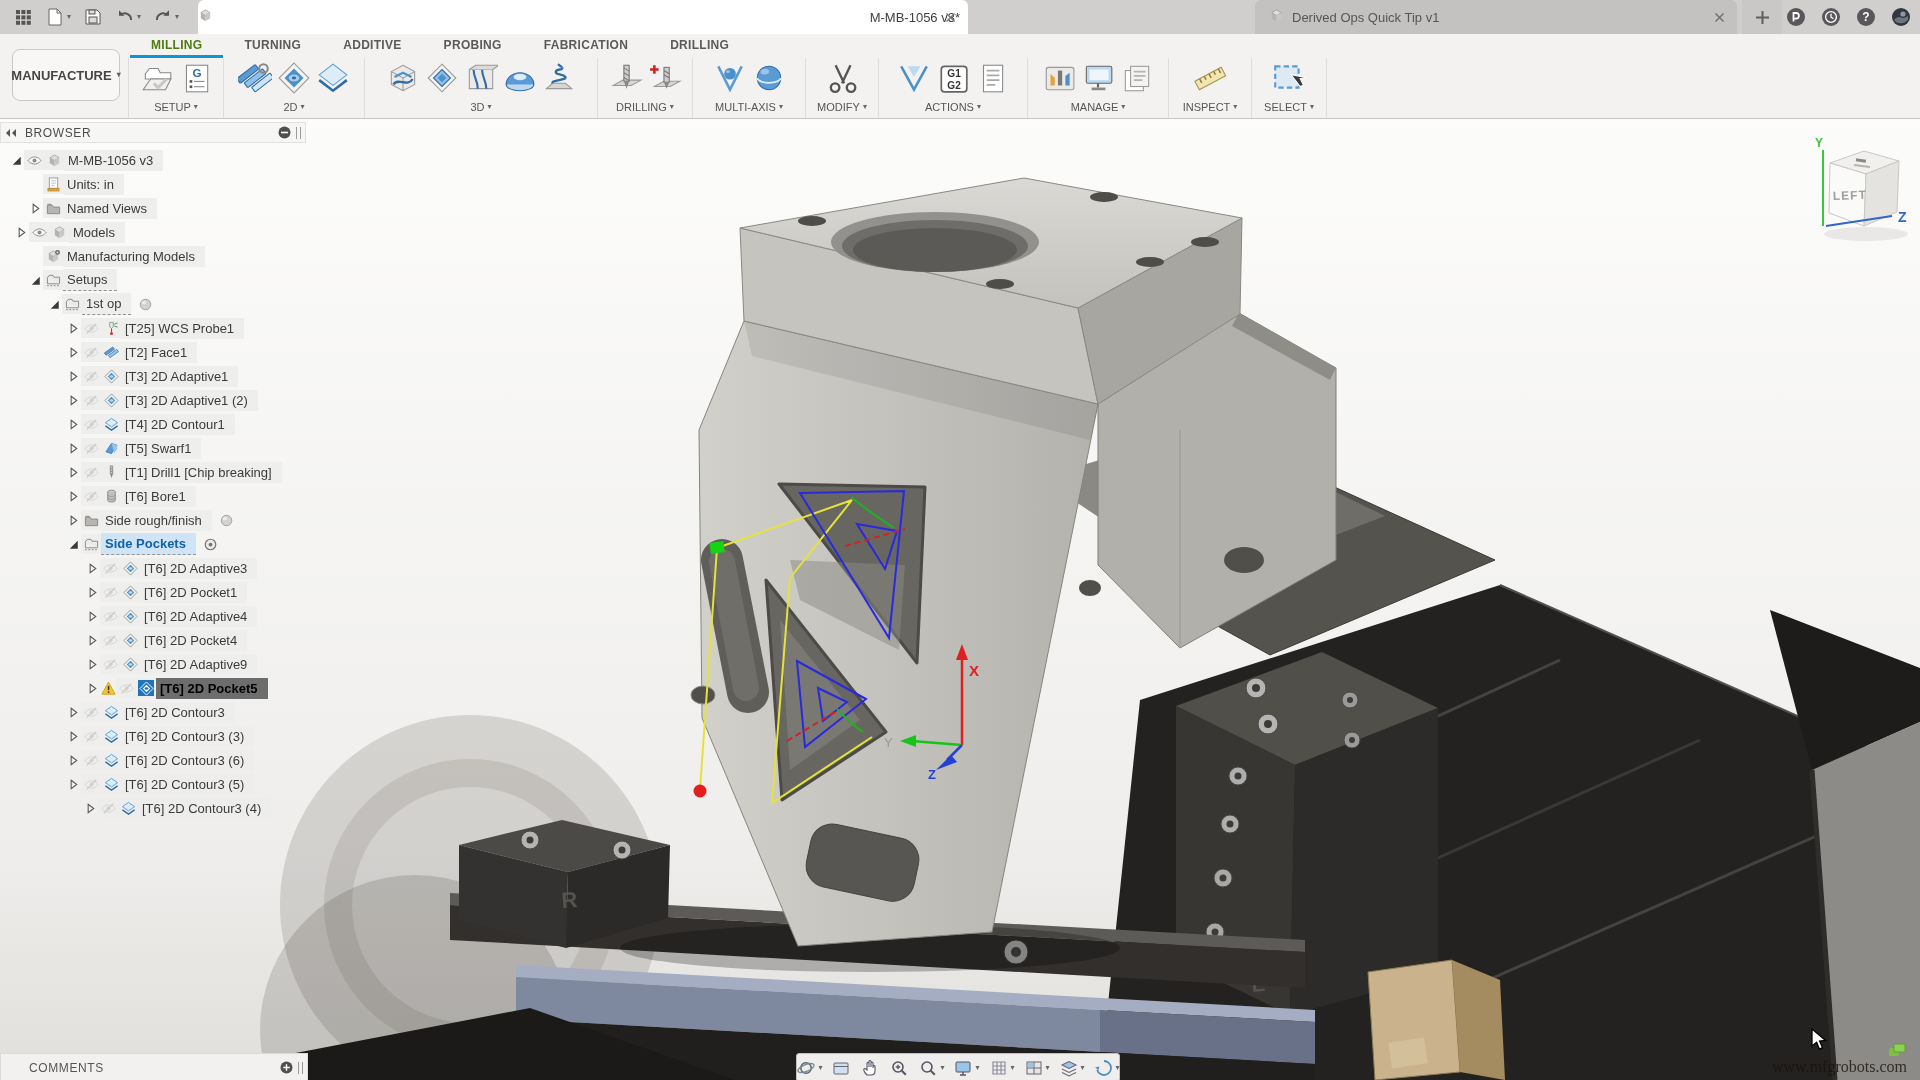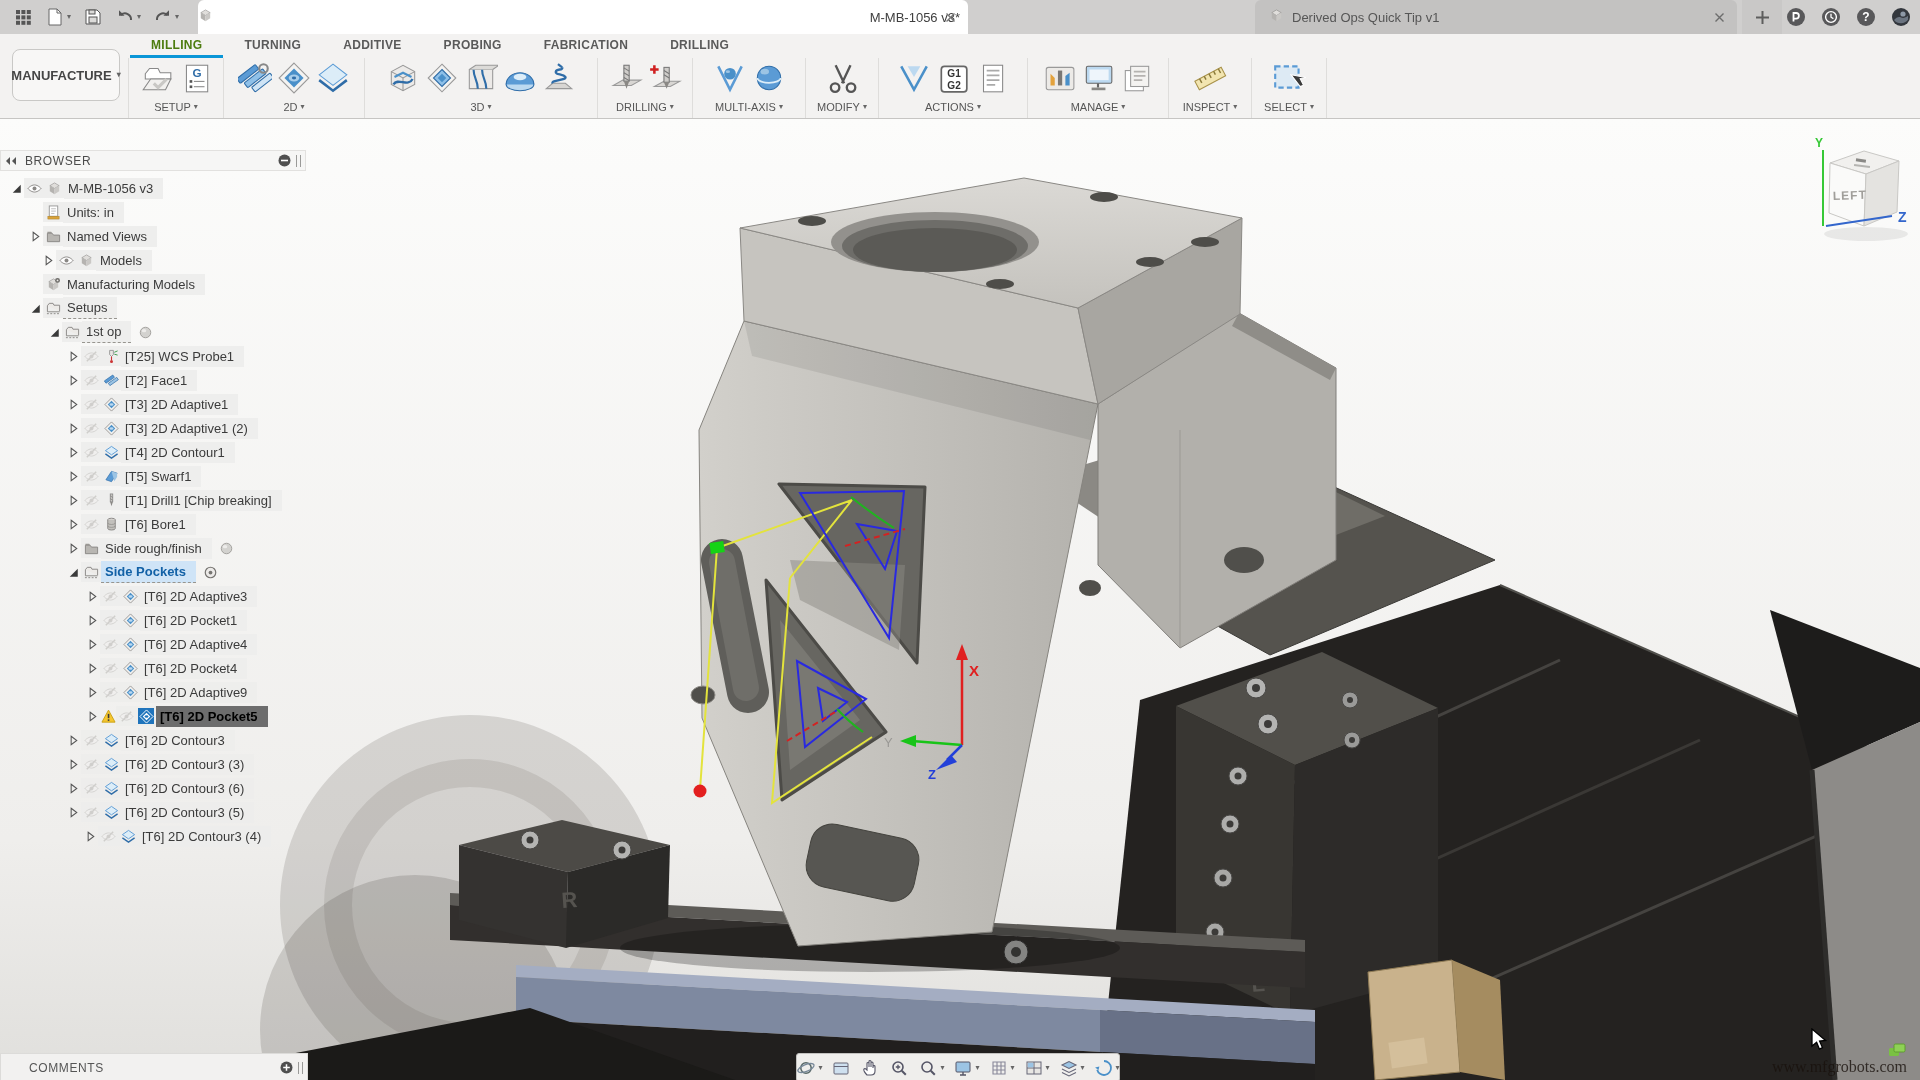--- a/index.html
+++ b/index.html
@@ -37,21 +37,21 @@
   .viewport{position:absolute;left:0;top:118px;width:1920px;height:962px;z-index:1;}
   .viewport svg.scene{position:absolute;left:0;top:0;}
   .watermark{position:absolute;left:1772px;top:940px;font-family:"Liberation Serif",serif;font-size:16px;color:rgba(25,18,12,.8);z-index:5;}
   .wm-ic{position:absolute;left:1888px;top:925px;z-index:6;}
   .cursor{position:absolute;left:1810px;top:910px;z-index:30;}
   
   .navbar{position:absolute;left:796px;top:935px;width:322px;height:27px;background:#efeeec;border:1px solid #c2c1bf;border-radius:3px;
           display:flex;align-items:center;justify-content:center;gap:1px;z-index:20;}
   .nb-btn{display:flex;align-items:center;gap:2px;padding:2px 4px;border-radius:2px;}
   
-  .browser{position:absolute;left:0;top:122px;width:306px;z-index:25;margin-top:28px;}
+  .browser{position:absolute;left:0;top:122px;width:306px;z-index:25;}
   .panel-head{height:19px;background:rgba(245,245,244,.92);border:1px solid #e2e1df;display:flex;align-items:center;
               font-size:12px;color:#4c4c4c;letter-spacing:.6px;padding:0 4px;}
   .panel-head .ph-title{flex:1;margin-left:8px;}
   .ph-grip{width:3px;height:12px;border-left:1px solid #9a9a98;border-right:1px solid #9a9a98;margin-left:5px;}
   .tree{margin-top:5px;}
   .trow{height:24px;display:flex;align-items:center;}
   .t-arrow{width:16px;height:16px;flex:none;display:flex;align-items:center;justify-content:center;}
   .t-chip{display:flex;align-items:center;gap:4px;background:rgba(237,237,236,.94);padding:2px 2px;}
   .t-ic{width:16px;height:16px;flex:none;display:flex;align-items:center;justify-content:center;}
   .t-ic.bluebg{background:#1f74bc;}
@@ -762,21 +762,21 @@
           <span class="t-chip">
             <span class="t-ic">
               <svg width="15" height="15" viewBox="0 0 16 16">
                 <path d="M1.5 4.5h5l1.5 2h6.5v7h-13z" fill="#b8b6b2" stroke="#8a8885"></path>
                 <path d="M1.5 4.5V3h4l1 1.5z" fill="#9a9894"></path>
               </svg>
             </span>
           </span>
           <span class="t-lbl">Named Views</span>
      </div>
-        <div class="trow" style="padding-left:40px">
+        <div class="trow" style="padding-left:13px">
        <span class="t-arrow">
             <svg width="15" height="15" viewBox="0 0 16 16">
               <path d="M5.5 3.5l6 4.5-6 4.5z" fill="none" stroke="#555" stroke-width="1.1"></path>
             </svg>
           </span>
           <span class="t-chip">
             <span class="t-ic">
               <svg width="15" height="15" viewBox="0 0 16 16">
                 <path d="M1 8s3-3.8 7-3.8S15 8 15 8s-3 3.8-7 3.8S1 8 1 8z" fill="#fff" stroke="#8a8885"></path>
                 <circle cx="8" cy="8" r="2.1" fill="#8a8885"></circle>

